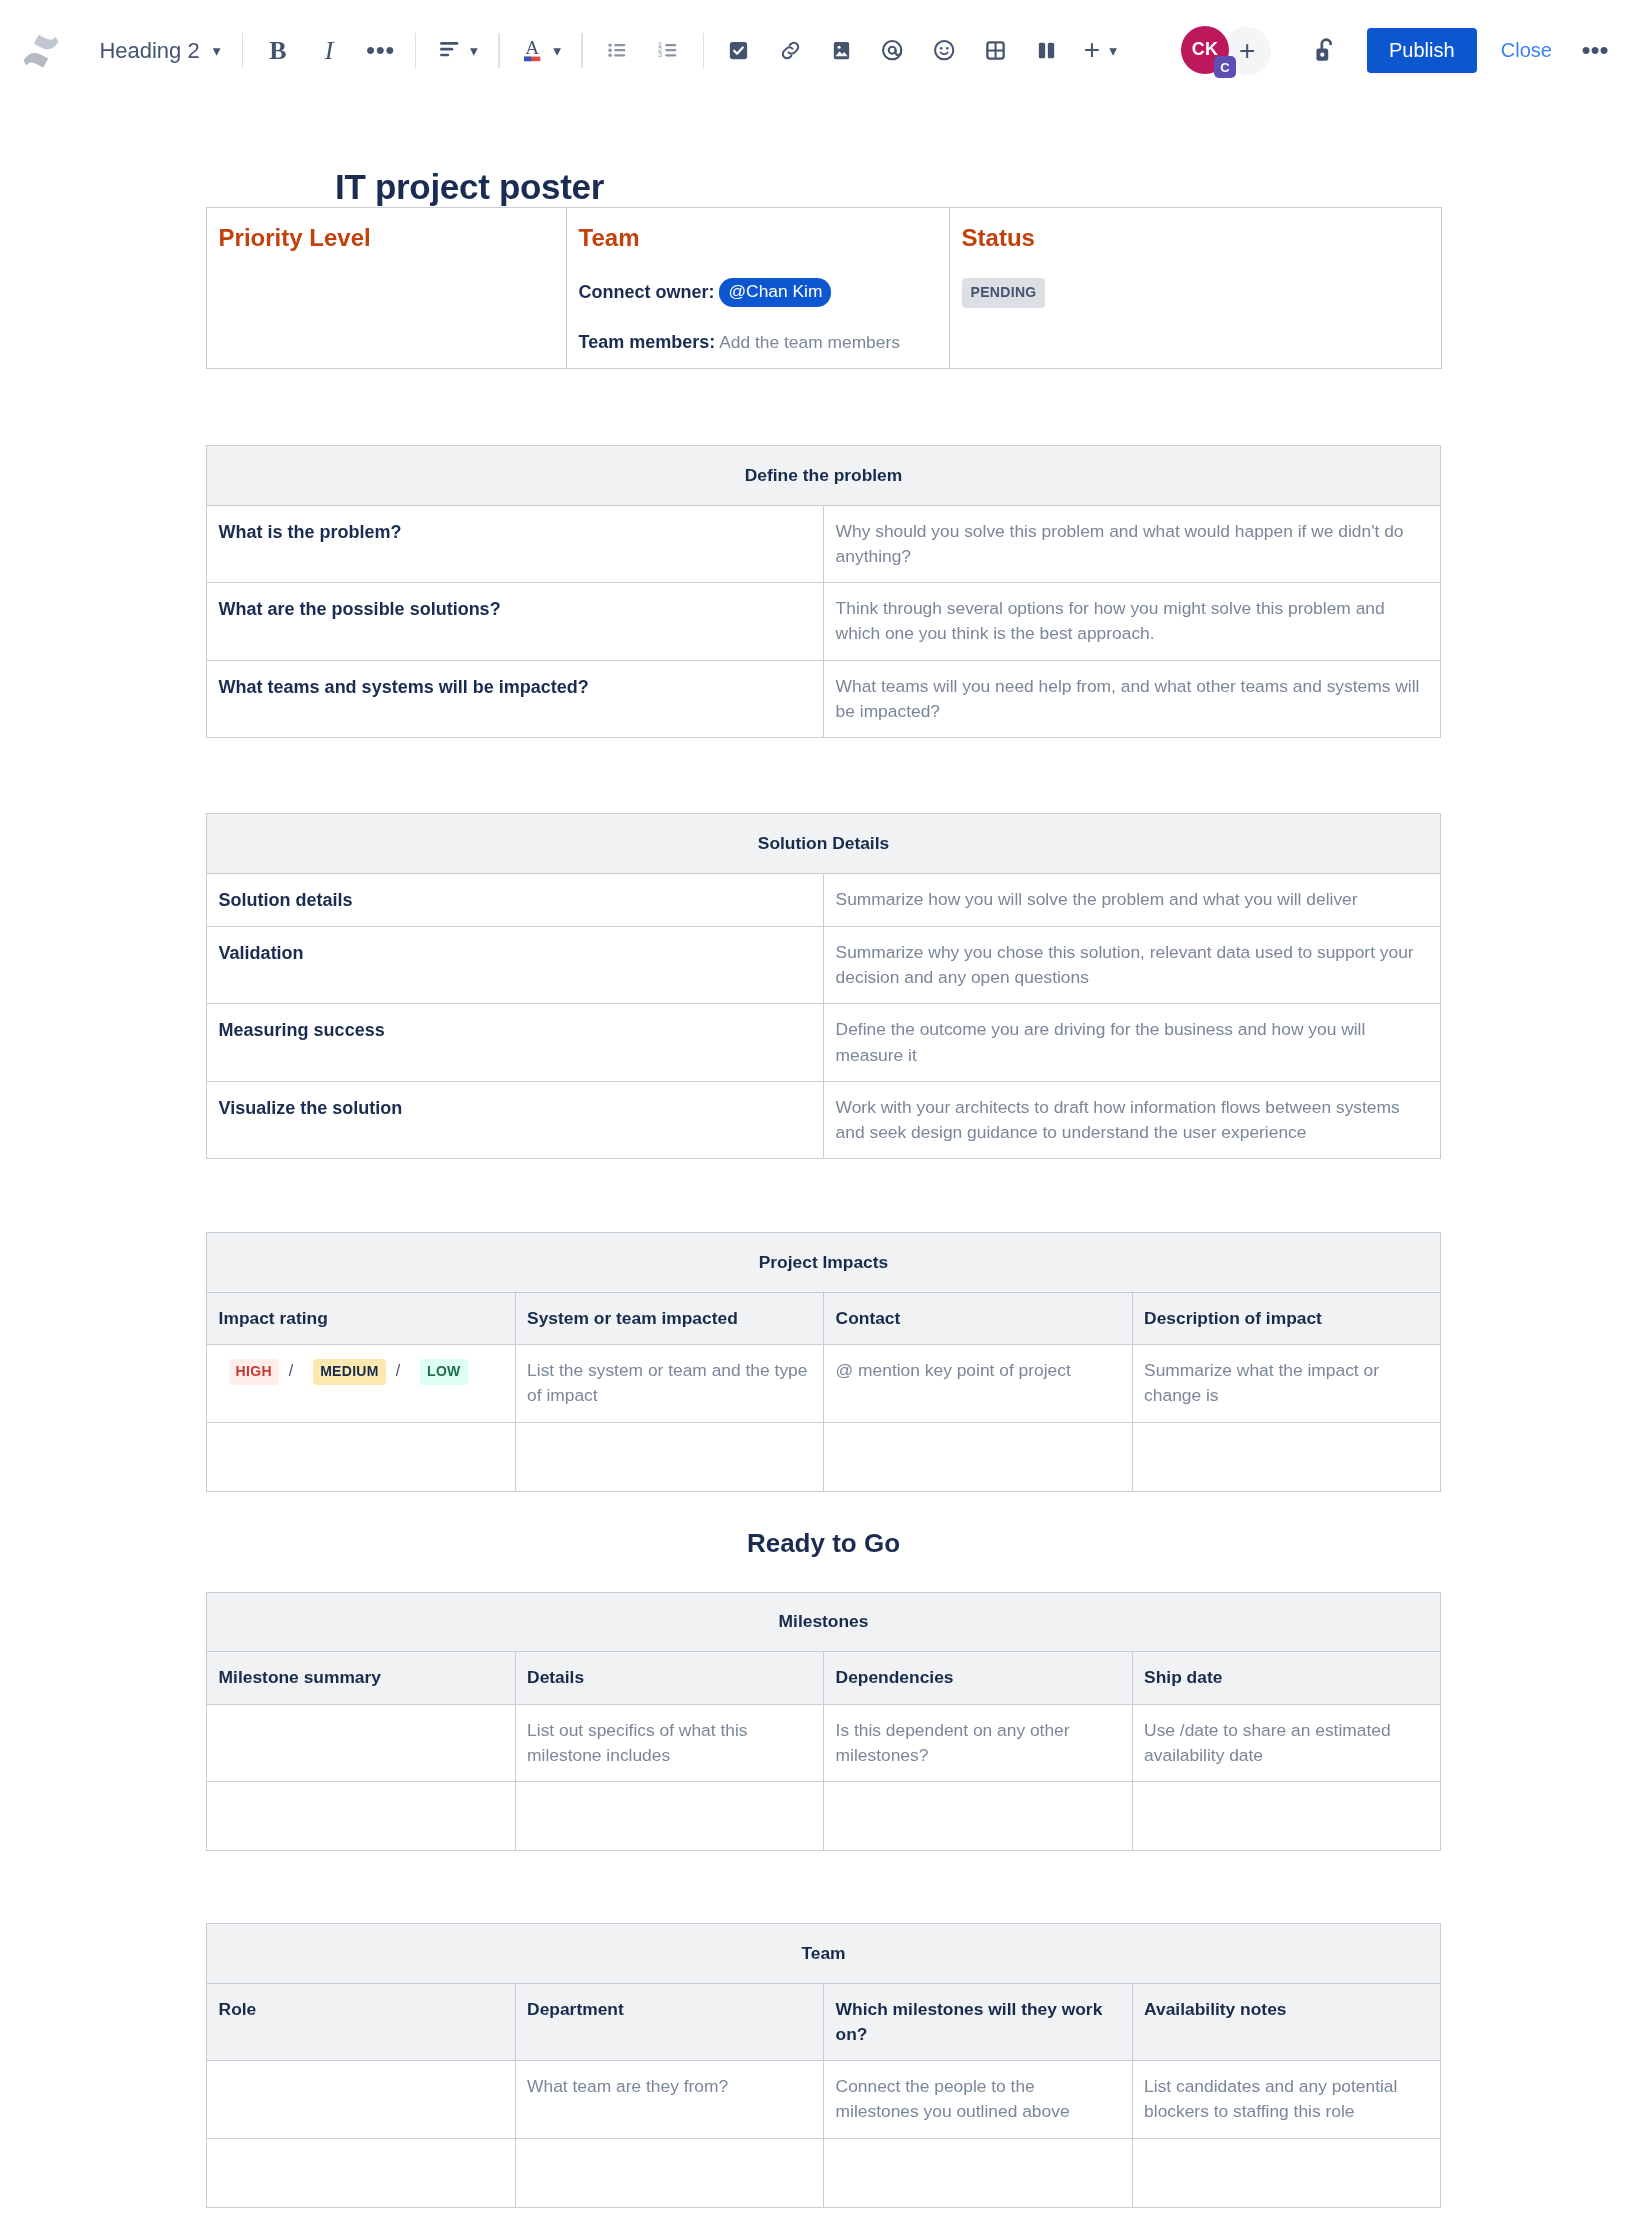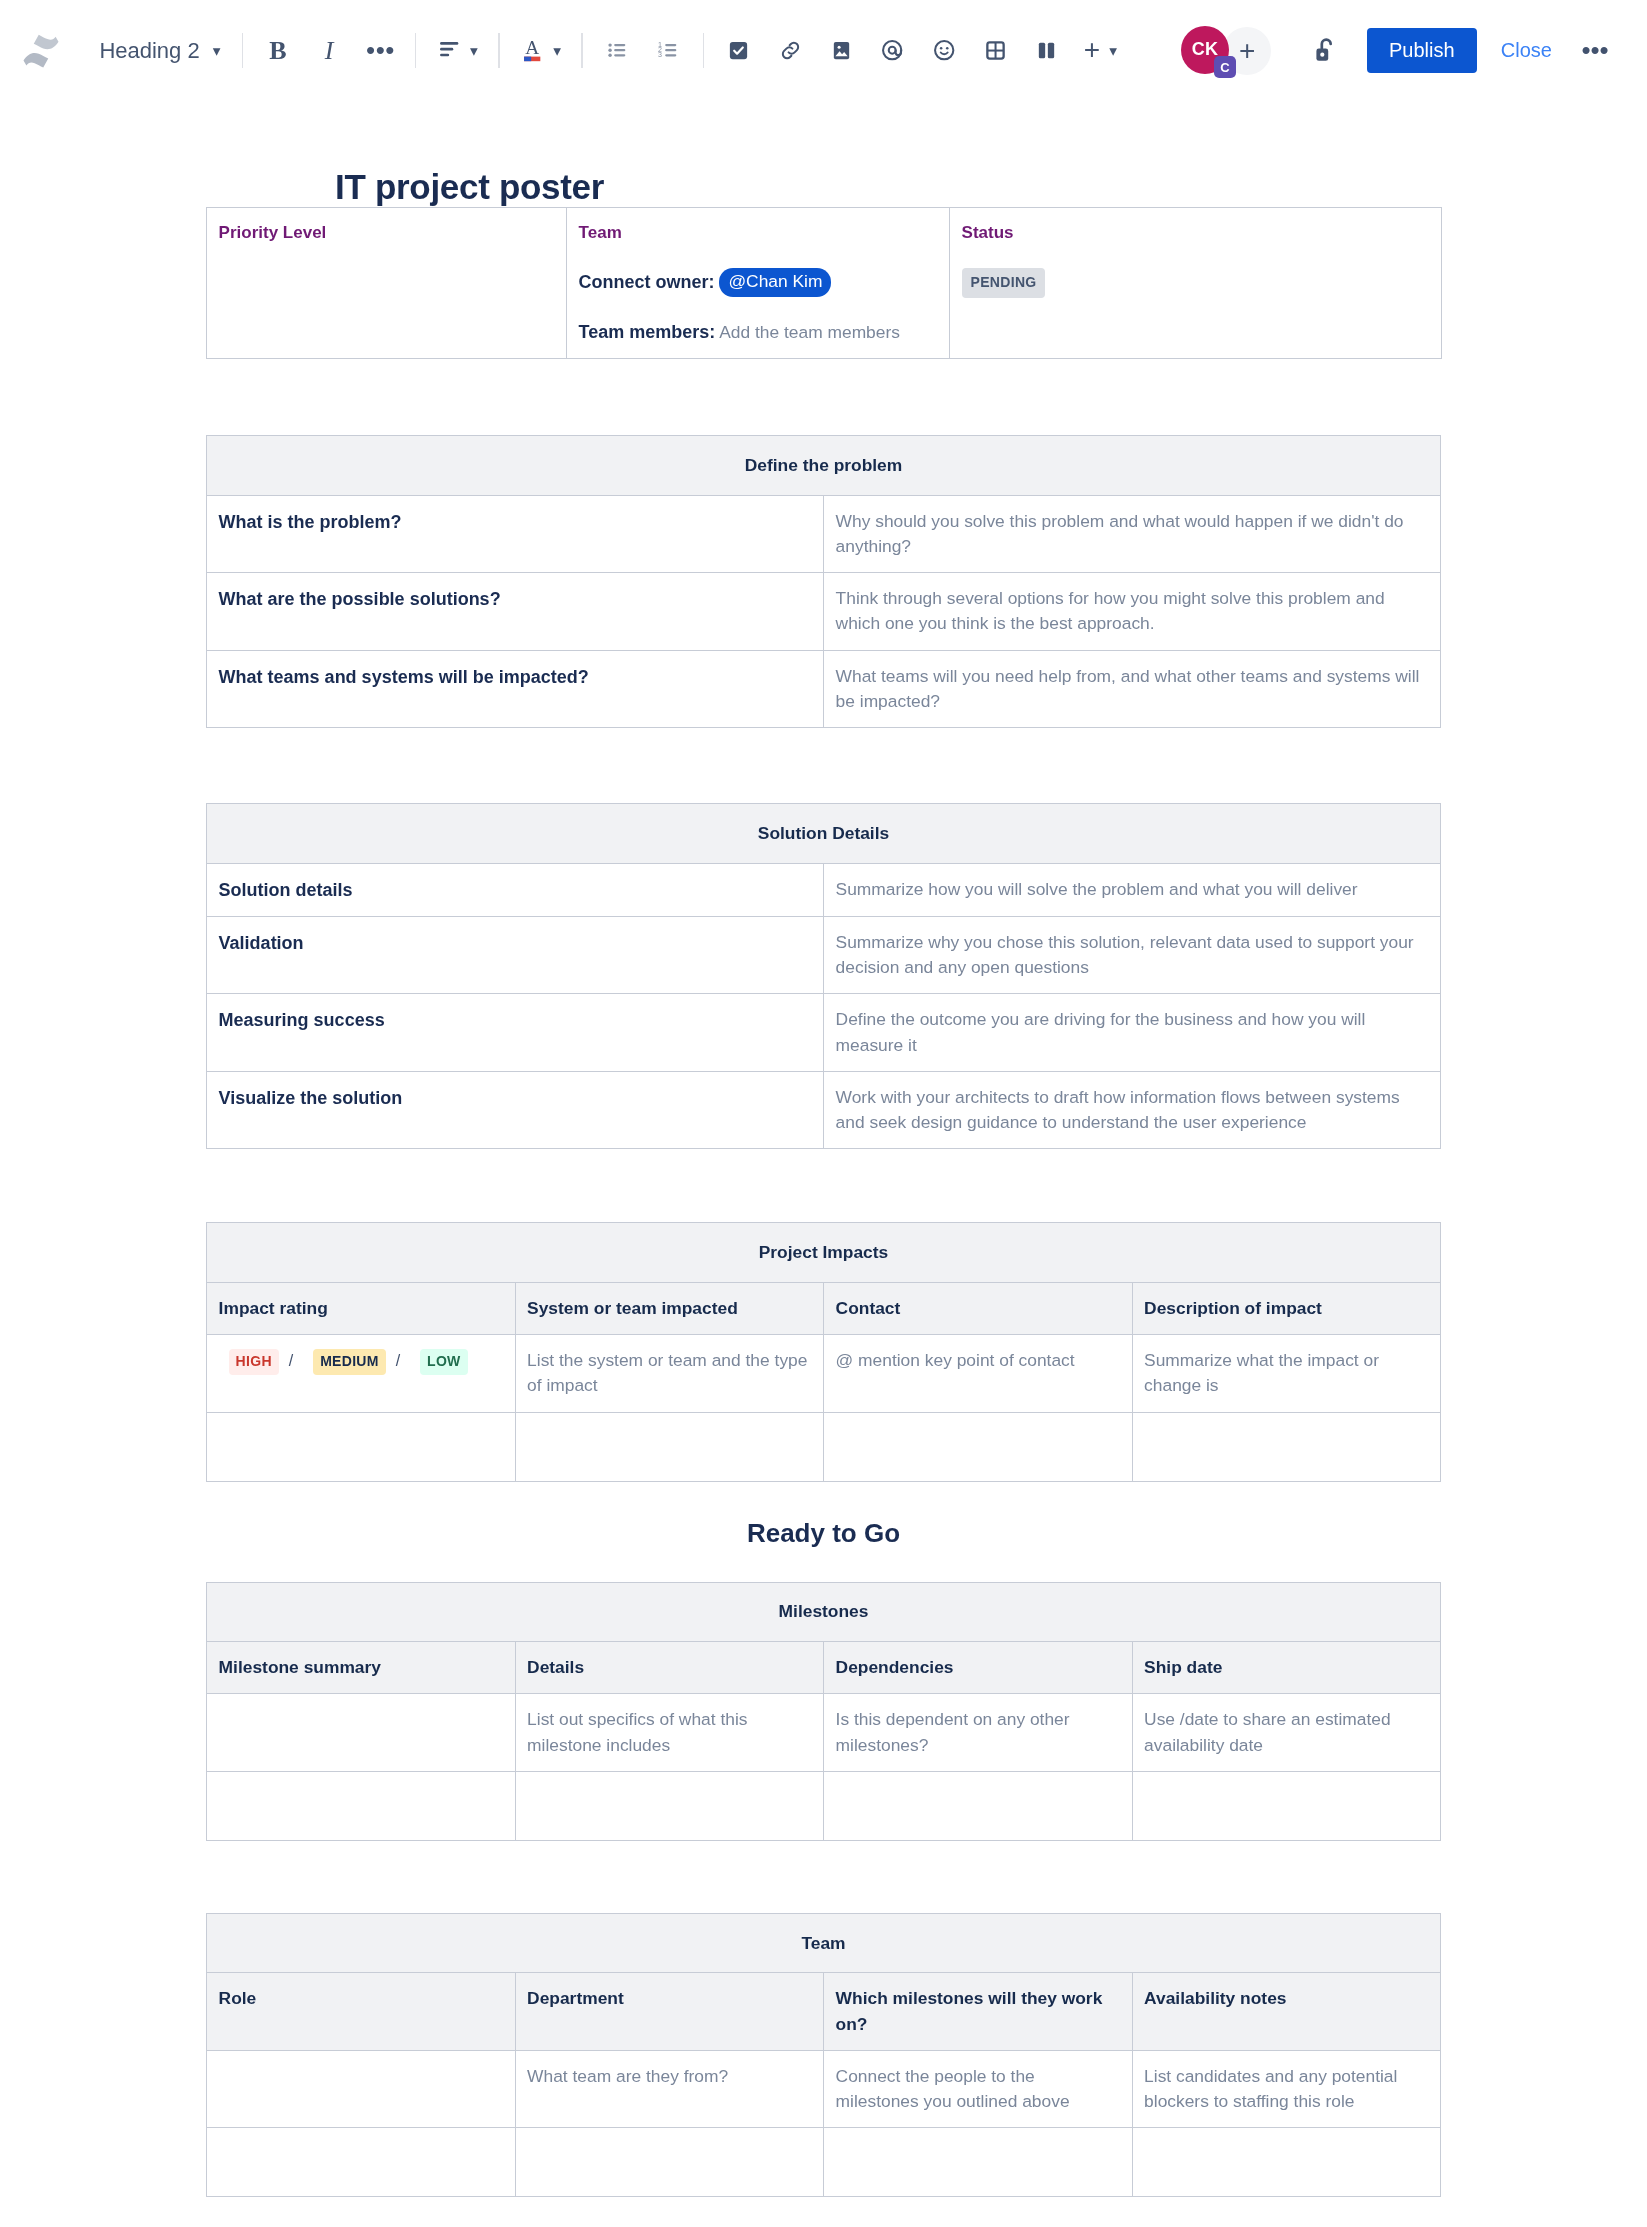--- a/index.html
+++ b/index.html
@@ -143,21 +143,21 @@
   }
   .lbl {
     font-weight: bold;
     color: #1A2C52;
     font-size: 18px;
   }
   .ph { color: #7A869A; }
 
   .sec1 { margin-top: 76px; }
   .sec1 td { height: 126px; padding: 15.4px 13px; }
-  .sec1 .colhdr { font-weight: bold; font-size: 17px; color: #701a75; }
+  .sec1 .colhdr { font-weight: bold; font-size: 24px; color: #c2410c; }
 
   .mention {
     display: inline-block;
     background: #0C56D0;
     color: #ffffff;
     border-radius: 14px;
     padding: 2.6px 9px 3.9px;
     font-size: 17.4px;
     line-height: 1.3;
     vertical-align: baseline;
@@ -438,21 +438,21 @@
     </tr>
     <tr>
       <td>
         <span class="badge badge-high">HIGH</span>
         <span class="badge-sep">/</span>
         <span class="badge badge-medium">MEDIUM</span>
         <span class="badge-sep">/</span>
         <span class="badge badge-low">LOW</span>
       </td>
       <td><span class="ph">List the system or team and the type of impact</span></td>
-      <td><span class="ph">@ mention key point of contact</span></td>
+      <td><span class="ph">@ mention key point of project</span></td>
       <td><span class="ph">Summarize what the impact or change is</span></td>
     </tr>
     <tr class="row-gap">
       <td></td>
       <td></td>
       <td></td>
       <td></td>
     </tr>
   </tbody>
     </table>

